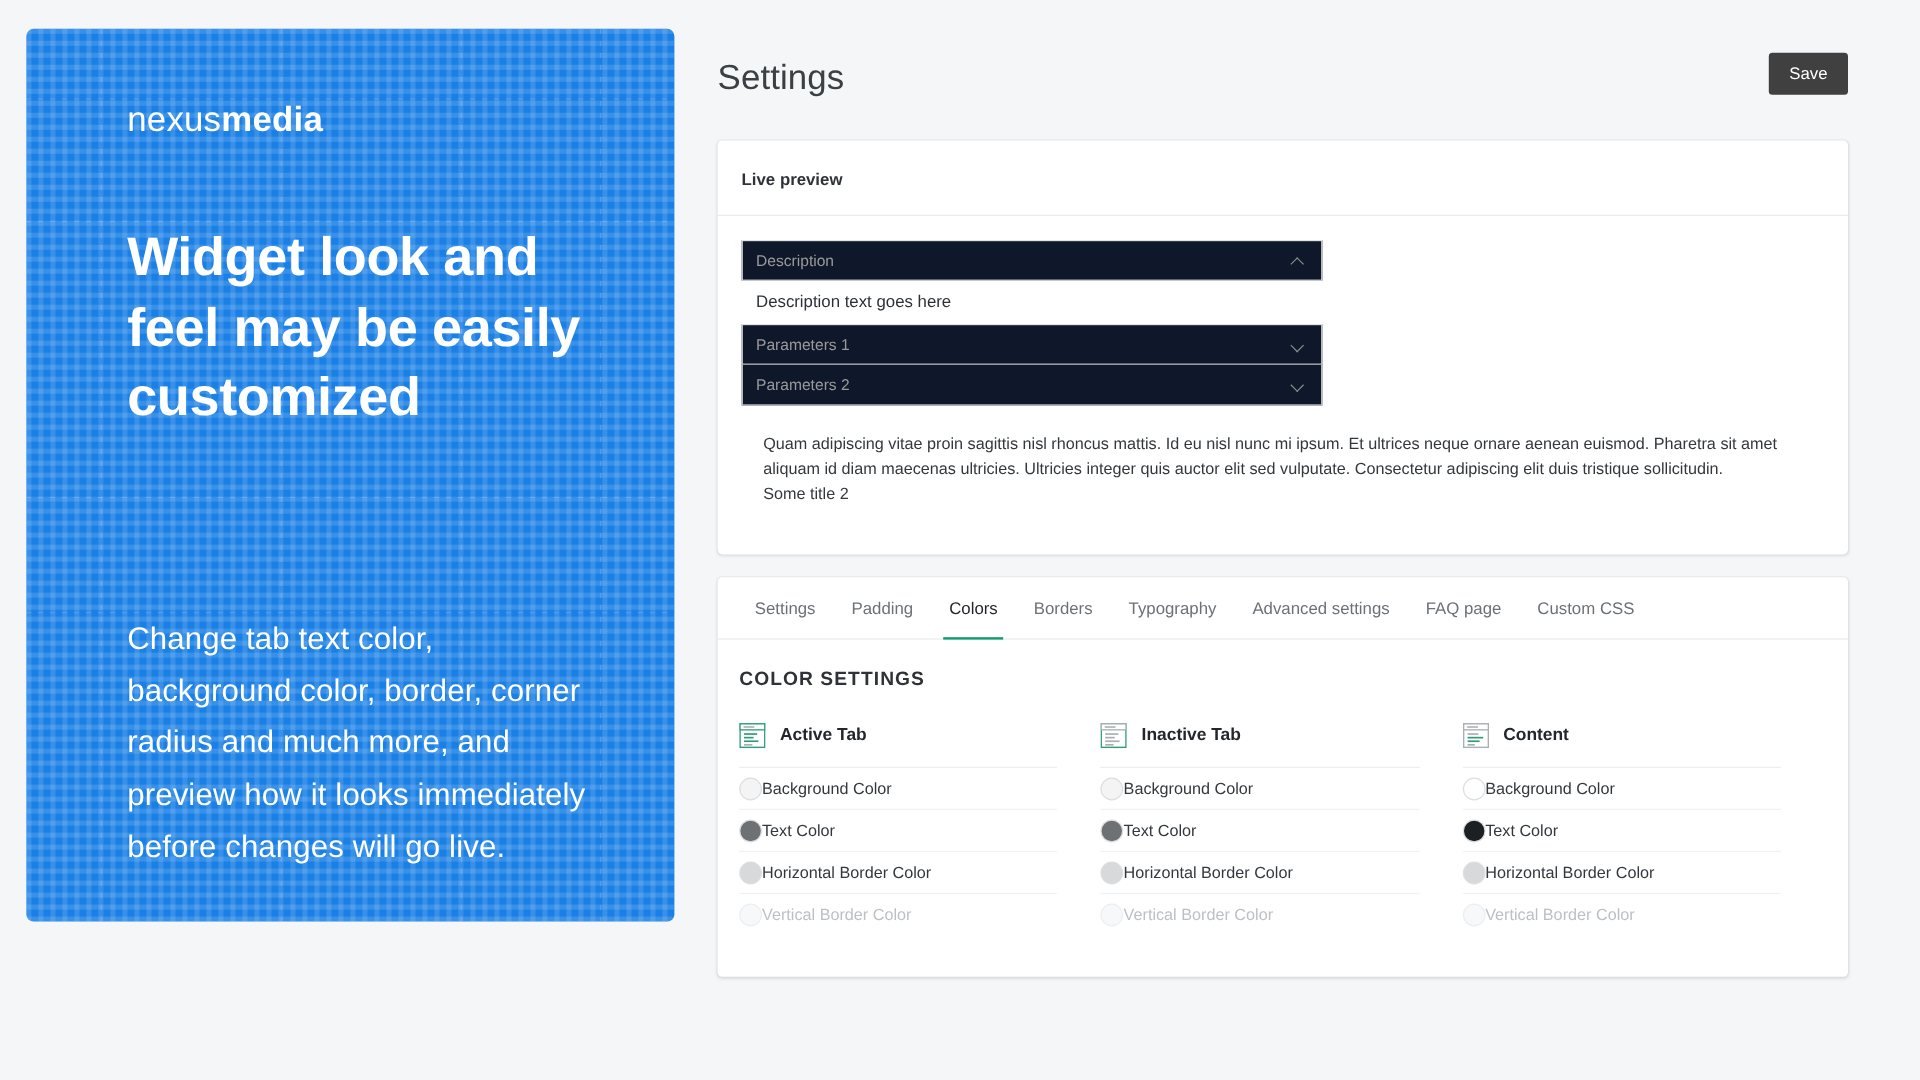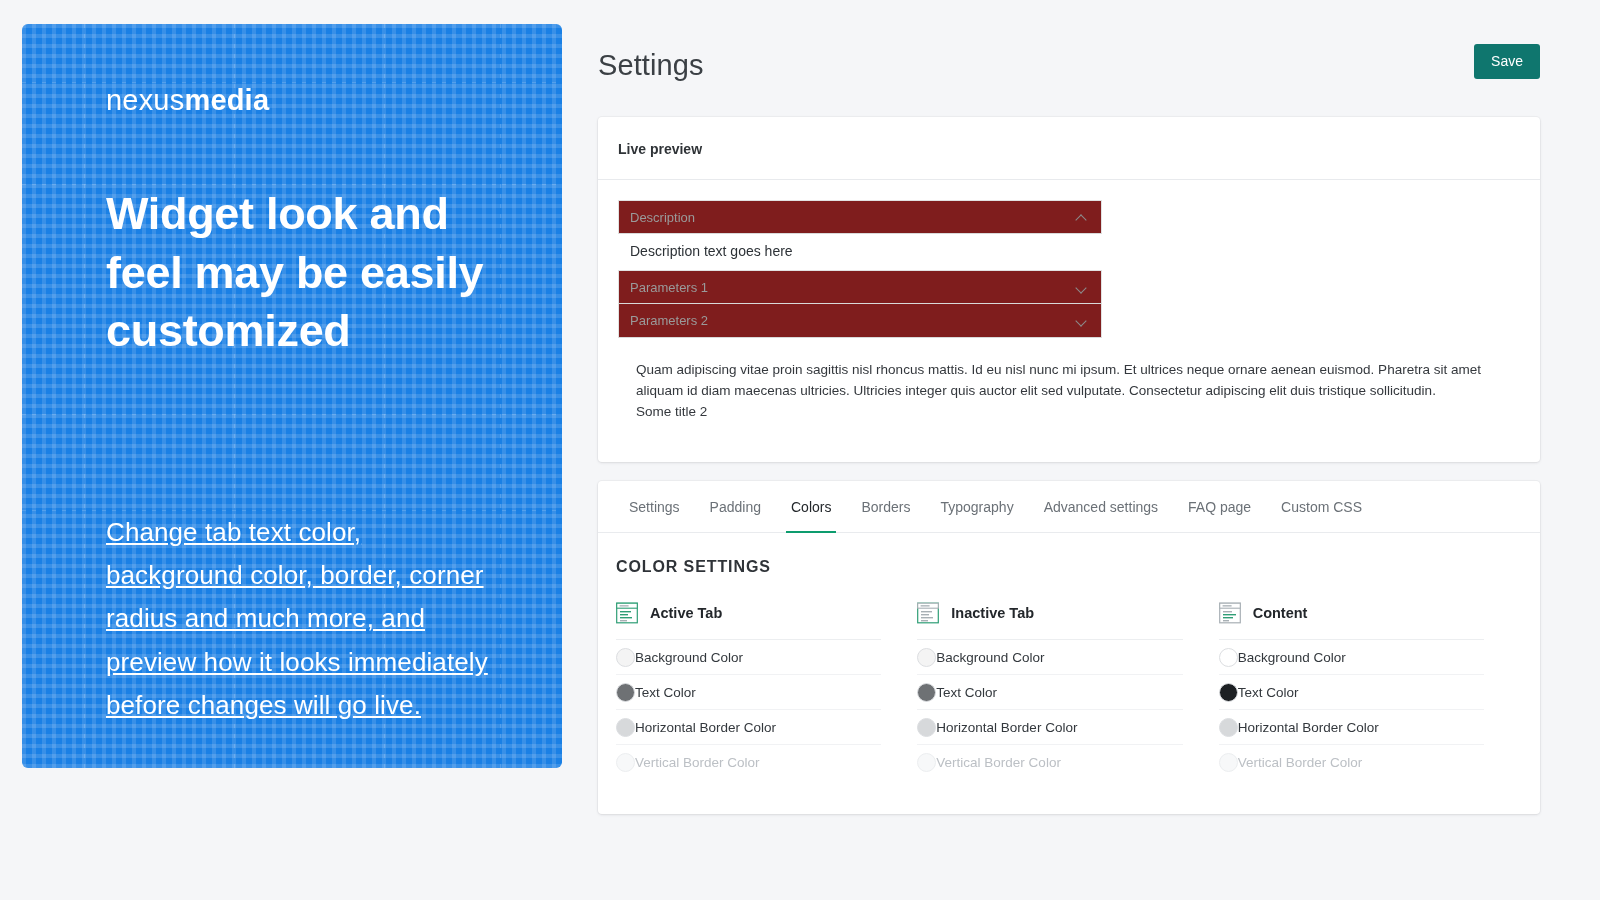--- a/index.html
+++ b/index.html
@@ -72,21 +72,20 @@
     margin: 0 0 150px 0;
   }
   .promo-body {
     font-size: 26px;
     font-weight: 300;
     color: #ffffff;
     line-height: 1.67;
     letter-spacing: 0.1px;
     max-width: 420px;
     margin: 0;
-    text-decoration: underline;
   }
 
   
   .content {
     position: absolute;
     left: 598px; top: 0;
     width: 1002px; height: 885px;
     padding: 42px 60px 0 0;
   }
   .content-head {
@@ -140,21 +139,21 @@
     margin: 0;
   }
 
   
   .widget {
     padding: 20px 20px 0 20px;
   }
   .accordion-wrap { width: 484px; }
   .acc-head {
     height: 34px;
-    background: #7f1d1d;
+    background: #0f172a;
     border: 1px solid #e2e2e2;
     border-bottom: 1px solid #d9d9d9;
     display: flex;
     align-items: center;
     justify-content: space-between;
     padding: 0 14px 0 11px;
     font-size: 13px;
     color: #9a9a9a;
     cursor: pointer;
   }
@@ -301,21 +300,21 @@
       </div>
       <h1 class="promo-headline">Widget look and feel may be easily customized</h1>
       <p class="promo-body">Change tab text color, background color, border, corner radius and much more, and preview how it looks immediately before changes will go live.</p>
     </div>
   </aside>
 
   <main class="content">
 
     <div class="content-head">
       <h2 class="page-title">Settings</h2>
-      <button class="save-btn" style="background: #0f766e;">Save</button>
+      <button class="save-btn" style="background: #404040;">Save</button>
     </div>
 
     <section class="card card-preview">
       <h3 class="card-title">Live preview</h3>
       <div class="card-sep"></div>
 
       <div class="widget">
         <div class="accordion-wrap">
 
           <div class="acc-head">

